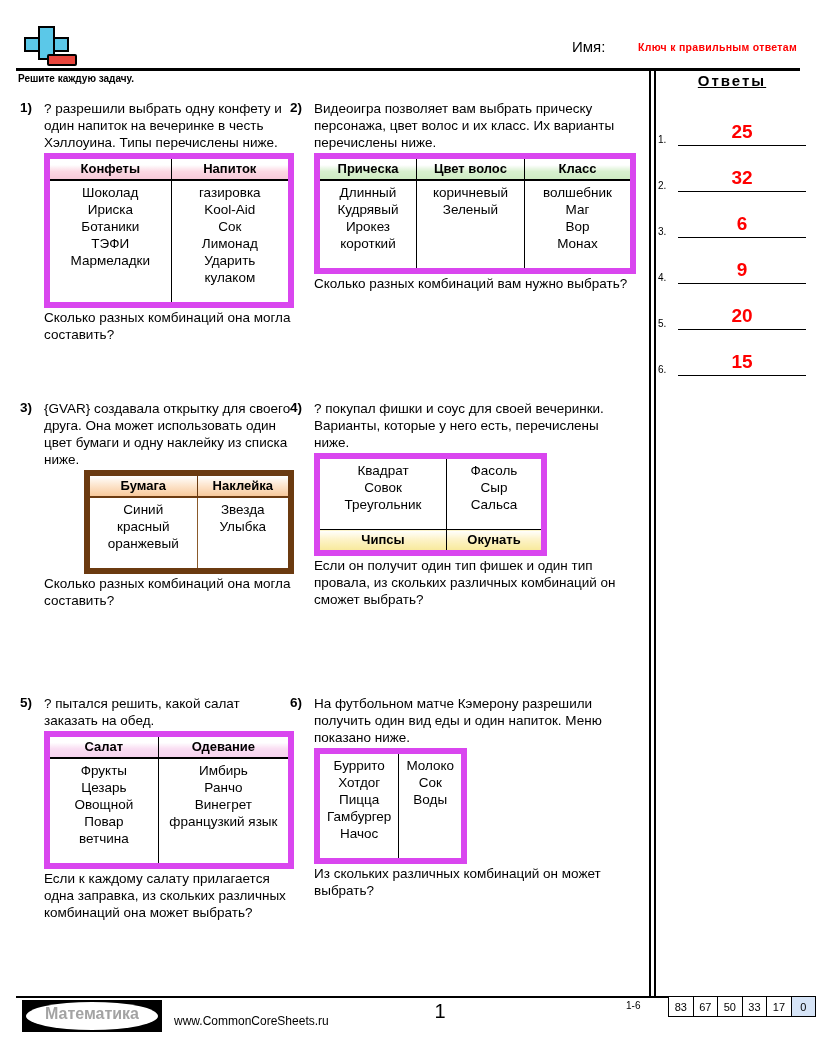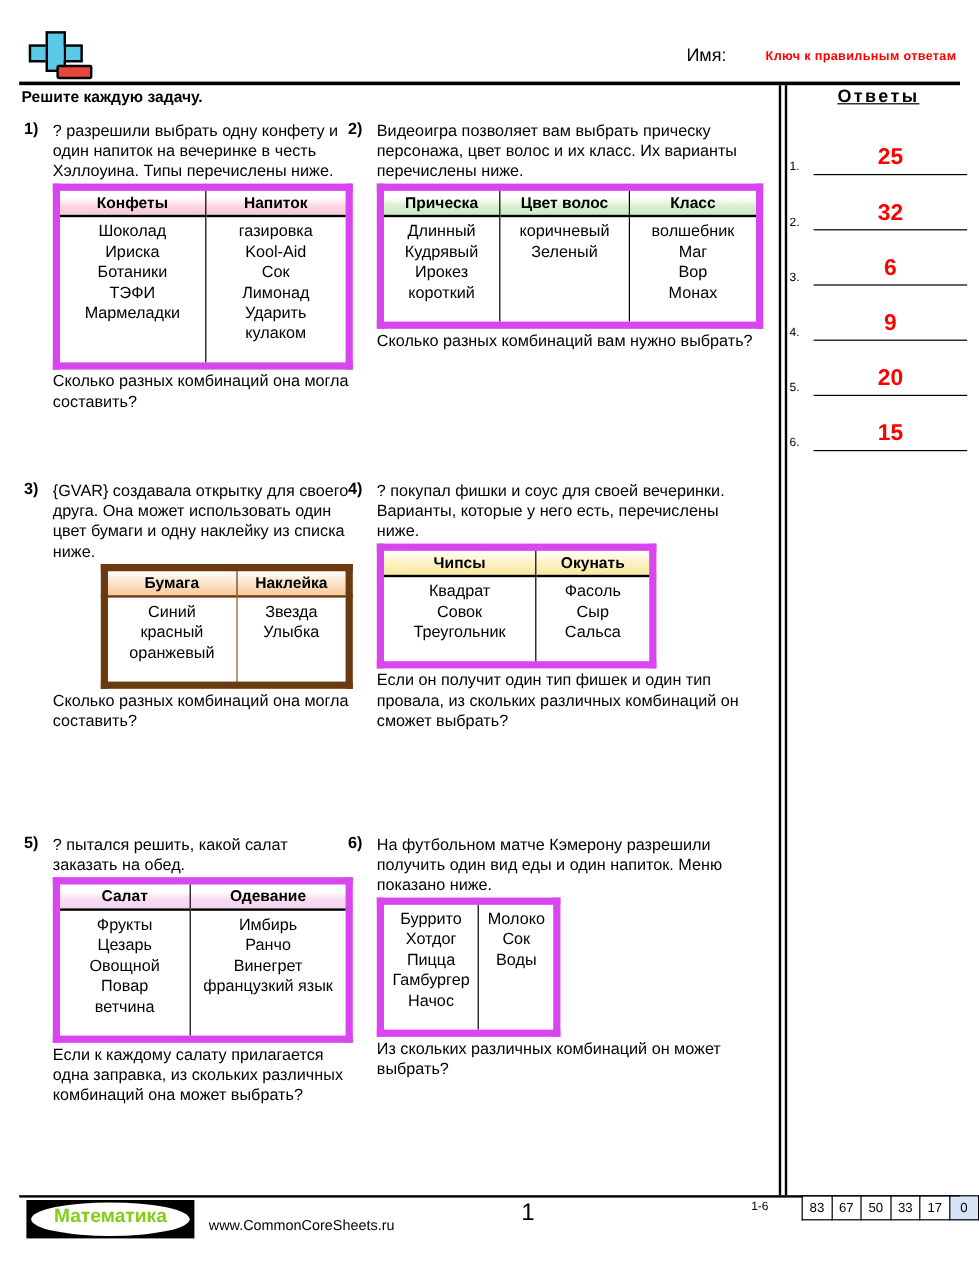--- a/index.html
+++ b/index.html
@@ -92,21 +92,21 @@
     position: absolute;
     left: 16px; top: 68px;
     width: 784px;
     height: 3px;
     background: #000;
   }
 
   .instructions {
     position: absolute;
     left: 18px; top: 73px;
-    font-size: 13px;
+    font-size: 10px;
     font-weight: bold;
     text-align: right;
   }
 
   
   .divider {
     position: absolute;
     left: 649px; top: 71px;
     width: 7px;
     height: 925px;
@@ -234,21 +234,21 @@
     background: #fff;
     border-radius: 66px / 14px;
   }
   .footer-logo-text {
     position: absolute;
     left: 0; top: 5px;
     width: 140px;
     text-align: center;
     font-size: 16px;
     font-weight: bold;
-    color: #84cc16;
+    color: #a3a3a3;
   }
   .footer-url {
     position: absolute;
     left: 174px; top: 1014px;
     font-size: 12px;
   }
   .footer-page {
     position: absolute;
     left: 380px; top: 1000px;
     width: 120px;
@@ -421,34 +421,34 @@
     </div>
   </div>
 
   <div class="problem theme-yellow" style="left:290px; top:400px; width:350px;">
     <div class="prob-num">4)</div>
     <div class="prob-body" style="width:322px;">
       <div class="prob-text">? покупал фишки и соус для своей вечеринки. Варианты, которые у него есть, перечислены ниже.</div>
       <table class="combo">
         <tbody>
             <tr>
-          <th style="width:110px">Чипсы</th>
-          <th style="width:78px">Окунать</th>
-        </tr>
-        <tr>
           <td>
             <div>Квадрат</div>
             <div>Совок</div>
             <div>Треугольник</div>
           </td>
           <td>
             <div>Фасоль</div>
             <div>Сыр</div>
             <div>Сальса</div>
           </td>
+        </tr>
+        <tr>
+          <th style="width:110px">Чипсы</th>
+          <th style="width:78px">Окунать</th>
         </tr>
       </tbody>
         </table>
       <div class="prob-text-after">Если он получит один тип фишек и один тип провала, из скольких различных комбинаций он сможет выбрать?</div>
     </div>
   </div>
 
   <div class="problem theme-violet" style="left:20px; top:695px; width:280px;">
     <div class="prob-num">5)</div>
     <div class="prob-body" style="width:250px;">

